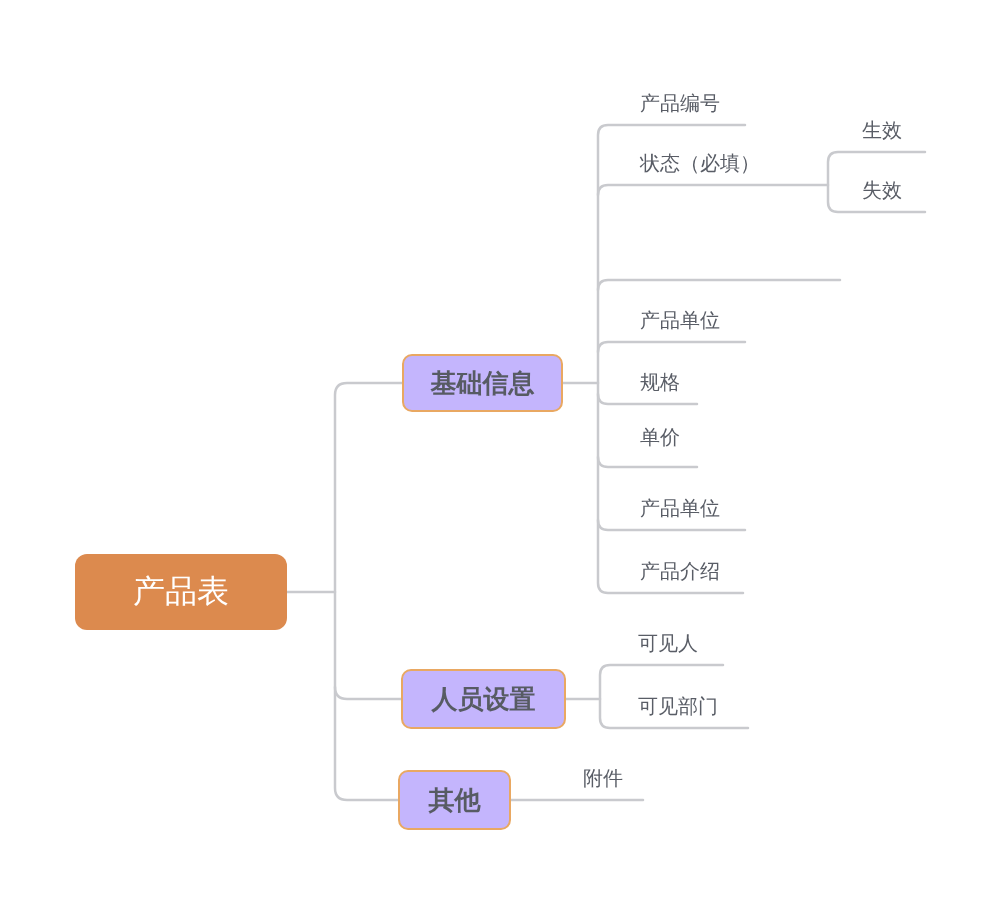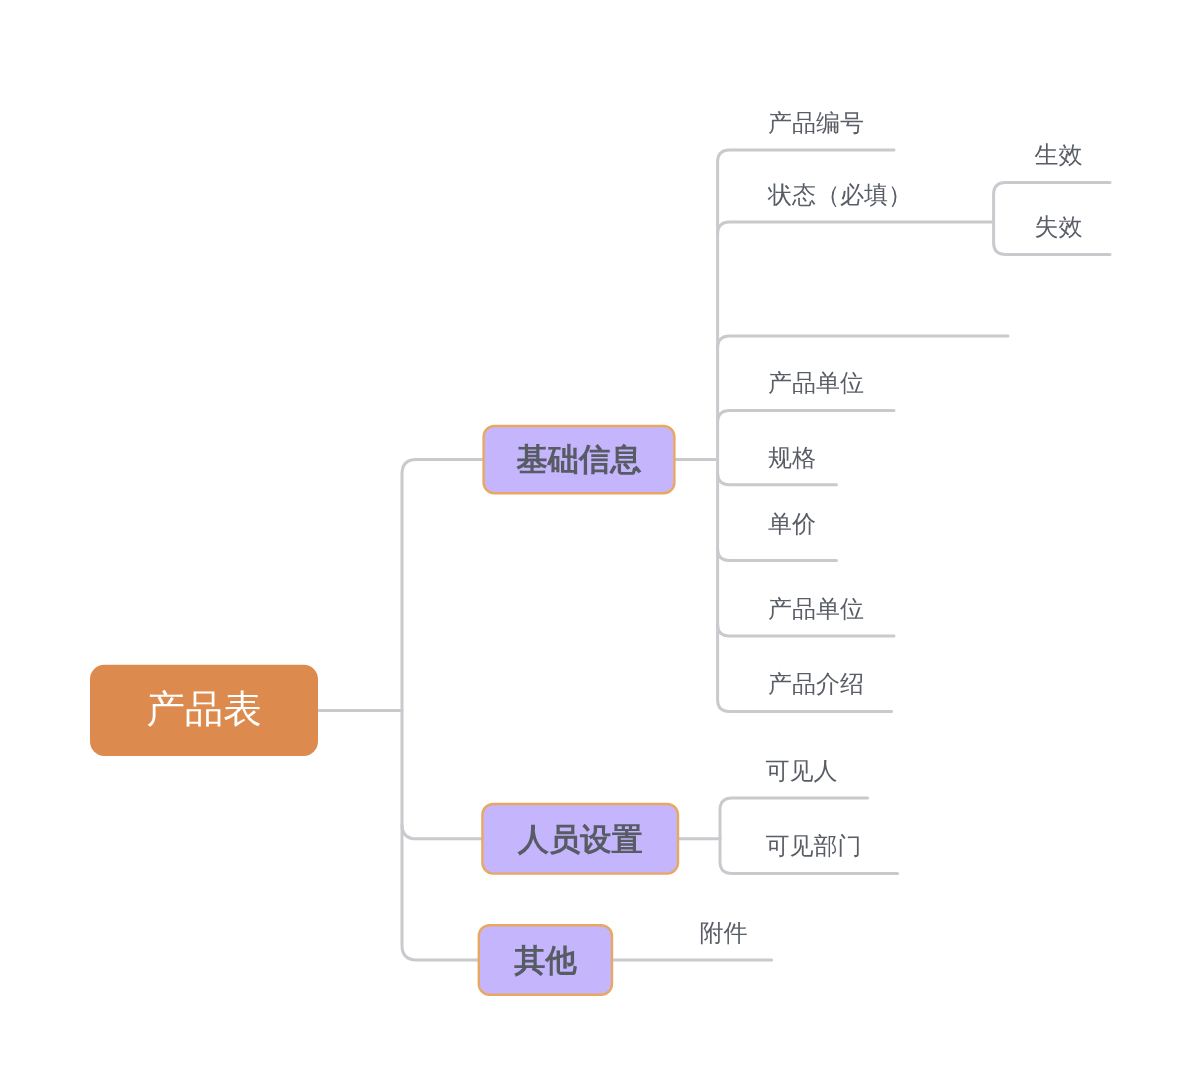--- a/index.html
+++ b/index.html
@@ -4,21 +4,21 @@
 <style>
   html,body{margin:0;padding:0;}
   body{
     width:1000px;height:910px;position:relative;background:#ffffff;
     font-family:"Liberation Sans","DejaVu Sans",sans-serif;overflow:hidden;
   }
   #canvas{position:absolute;left:0;top:0;width:1000px;height:910px;}
   svg{position:absolute;left:0;top:0;}
   .node{position:absolute;box-sizing:border-box;white-space:nowrap;}
   .root-node{
-    left:75px;top:554px;width:190px;height:76px;border-radius:12px;
+    left:75px;top:554px;width:212px;height:76px;border-radius:12px;
     background:#DC8A4E;color:#ffffff;font-size:32px;
     display:flex;align-items:center;justify-content:center;
   }
   .branch-node{
     background:#c4b5fd;border:2px solid #E9A862;border-radius:10px;
     color:#575B63;font-weight:bold;font-size:26px;
     display:flex;align-items:center;justify-content:center;
   }
   .branch-basic{left:402px;top:354px;width:161px;height:58px;}
   .branch-people{left:401px;top:669px;width:165px;height:60px;}

